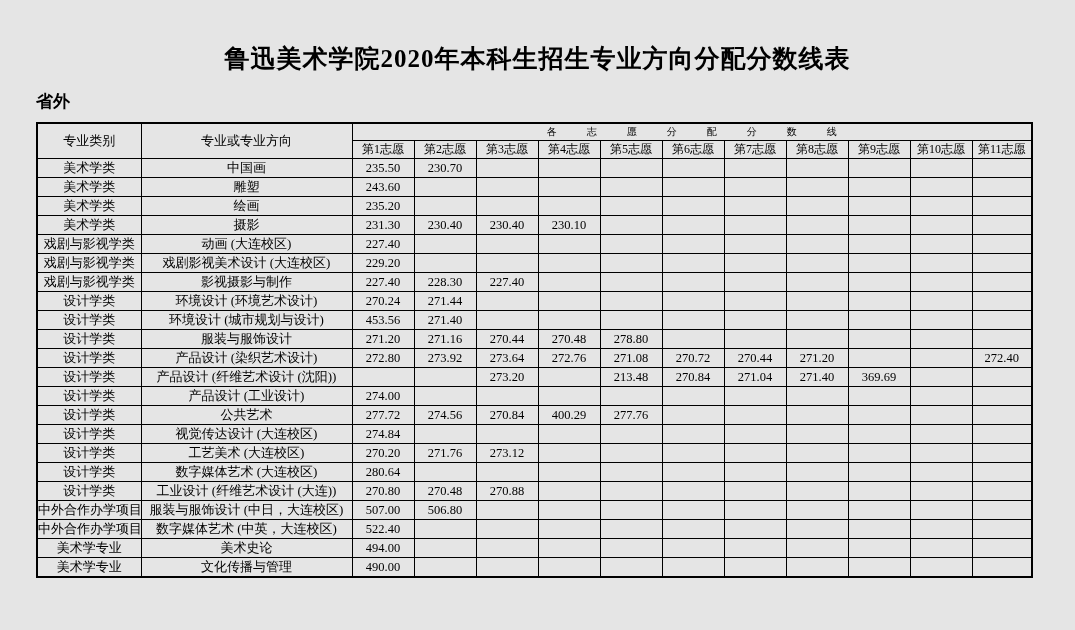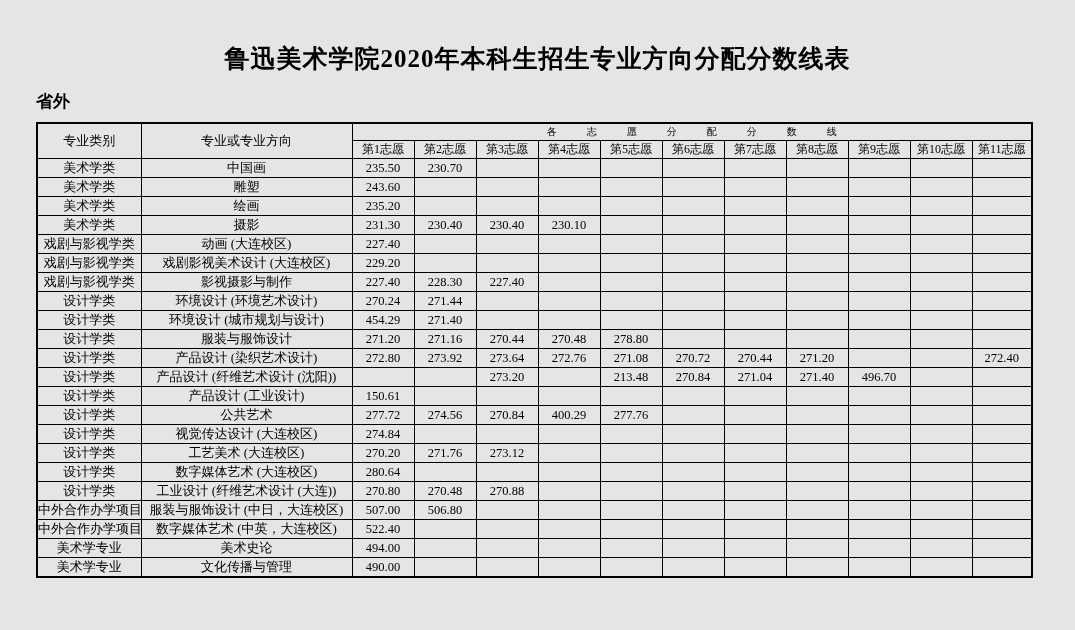--- a/index.html
+++ b/index.html
@@ -247,21 +247,21 @@
           <td class="score-cell"></td>
           <td class="score-cell"></td>
           <td class="score-cell"></td>
           <td class="score-cell"></td>
           <td class="score-cell"></td>
           <td class="score-cell"></td>
         </tr>
         <tr>
           <td class="cat-cell">设计学类</td>
           <td class="major-cell">环境设计 (城市规划与设计)</td>
-          <td class="score-cell">454.29</td>
+          <td class="score-cell">453.56</td>
           <td class="score-cell">271.40</td>
           <td class="score-cell"></td>
           <td class="score-cell"></td>
           <td class="score-cell"></td>
           <td class="score-cell"></td>
           <td class="score-cell"></td>
           <td class="score-cell"></td>
           <td class="score-cell"></td>
           <td class="score-cell"></td>
           <td class="score-cell"></td>
@@ -300,28 +300,28 @@
           <td class="cat-cell">设计学类</td>
           <td class="major-cell">产品设计 (纤维艺术设计 (沈阳))</td>
           <td class="score-cell"></td>
           <td class="score-cell"></td>
           <td class="score-cell">273.20</td>
           <td class="score-cell"></td>
           <td class="score-cell">213.48</td>
           <td class="score-cell">270.84</td>
           <td class="score-cell">271.04</td>
           <td class="score-cell">271.40</td>
-          <td class="score-cell">496.70</td>
+          <td class="score-cell">369.69</td>
           <td class="score-cell"></td>
           <td class="score-cell"></td>
         </tr>
         <tr>
           <td class="cat-cell">设计学类</td>
           <td class="major-cell">产品设计 (工业设计)</td>
-          <td class="score-cell">150.61</td>
+          <td class="score-cell">274.00</td>
           <td class="score-cell"></td>
           <td class="score-cell"></td>
           <td class="score-cell"></td>
           <td class="score-cell"></td>
           <td class="score-cell"></td>
           <td class="score-cell"></td>
           <td class="score-cell"></td>
           <td class="score-cell"></td>
           <td class="score-cell"></td>
           <td class="score-cell"></td>

